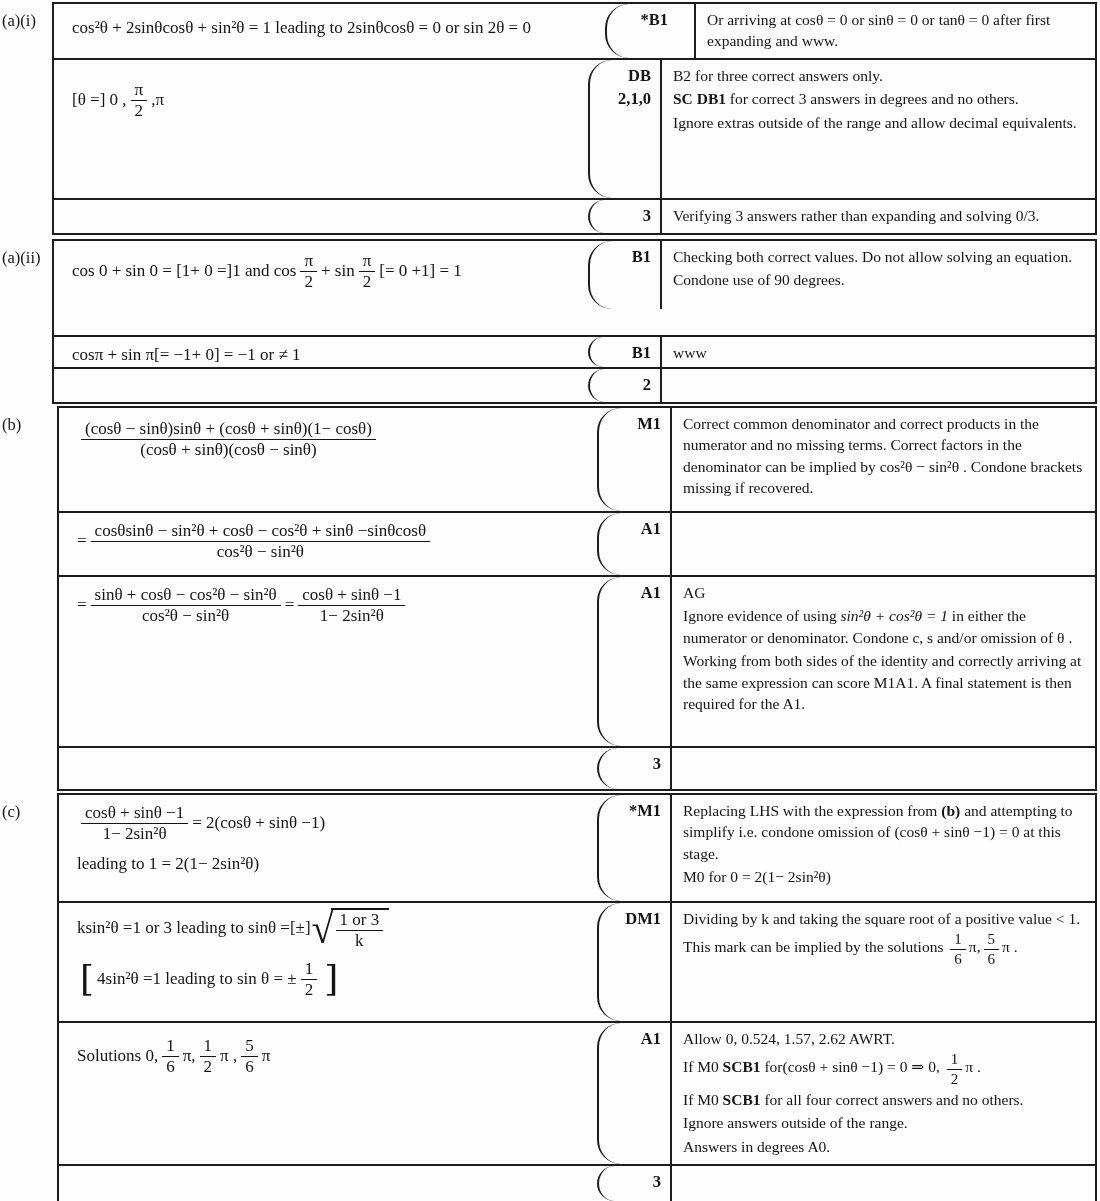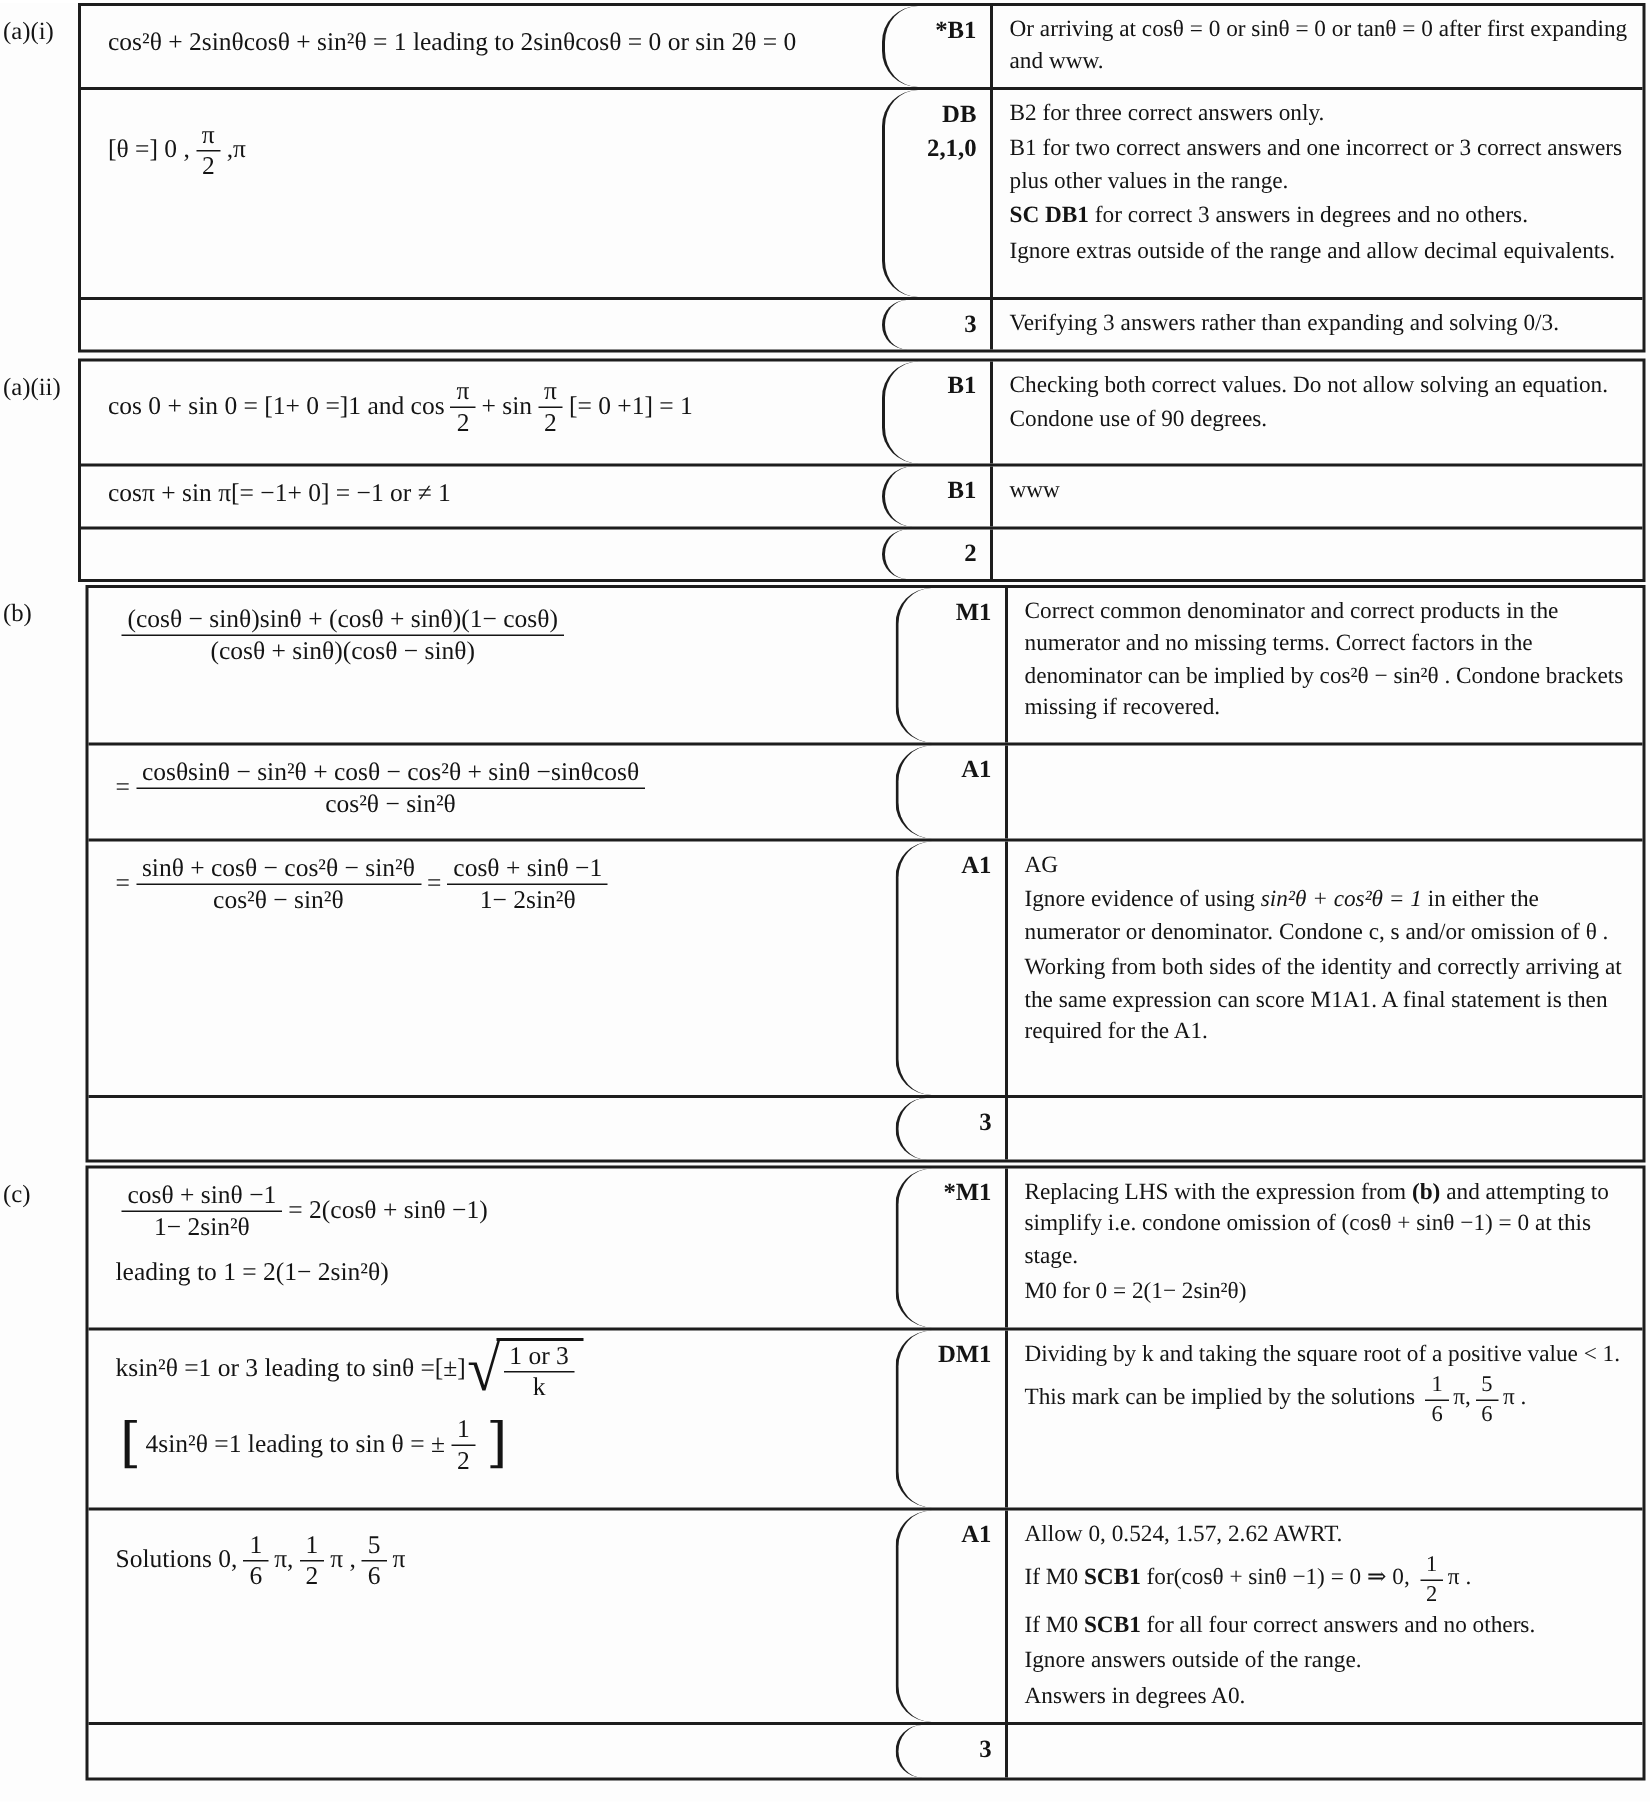--- a/index.html
+++ b/index.html
@@ -48,25 +48,25 @@
   
   .sq{display:inline-flex;align-items:center;vertical-align:middle;margin-left:1px;}
   .sq-rad{font-size:40px;line-height:1;margin-right:-3px;transform:scaleY(1.05);font-weight:400;}
   .sq-body{border-top:2px solid #141414;padding:1px 6px 0 5px;}
   .sq-body .fr{margin:0;}
 
   
   .tb{font-size:36px;line-height:0;vertical-align:middle;font-weight:400;margin:0 3px;position:relative;top:-1px;font-family:"DejaVu Serif",serif;}
 
   
-  [data-block="a-i"] .row:nth-child(1){height:54px;}
+  [data-block="a-i"] .row:nth-child(1){height:54px;gap:17px;}
   [data-block="a-i"] .row:nth-child(2){height:140px;}
   [data-block="a-i"] .row:nth-child(3){height:35px;}
   [data-block="a-ii"] .row:nth-child(1){height:68px;}
-  [data-block="a-ii"] .row:nth-child(2){height:42px;}
+  [data-block="a-ii"] .row:nth-child(2){height:32px;margin-top:26px;}
   [data-block="a-ii"] .row:nth-child(3){height:35px;}
   [data-block="b"] .row:nth-child(1){height:103px;}
   [data-block="b"] .row:nth-child(2){height:64px;}
   [data-block="b"] .row:nth-child(3){height:171px;}
   [data-block="b"] .row:nth-child(4){height:43px;}
   [data-block="c"] .row:nth-child(1){height:106px;}
   [data-block="c"] .row:nth-child(2){height:120px;}
   [data-block="c"] .row:nth-child(3){height:143px;}
   [data-block="c"] .row:nth-child(4){height:37px;}
 
@@ -104,21 +104,20 @@
                 <span class="nu">π</span>
                 <span class="de">2</span>
               </span><span>,π</span></div>
           </div>
           <div class="cell marks">
             <div>DB</div>
             <div>2,1,0</div>
           </div>
           <div class="cell notes">
             <div class="nline"><span>B2 for three correct answers only.</span></div>
-            <div class="nline"><span>B1 for two correct answers and one incorrect or 3 correct answers plus other values in the range.</span></div>
             <div class="nline"><b>SC DB1</b><span> for correct 3 answers in degrees and no others.</span></div>
             <div class="nline"><span>Ignore extras outside of the range and allow decimal equivalents.</span></div>
           </div>
         </div>
         <div class="row">
           <div class="cell working"></div>
           <div class="cell marks">
             <div>3</div>
           </div>
           <div class="cell notes">

